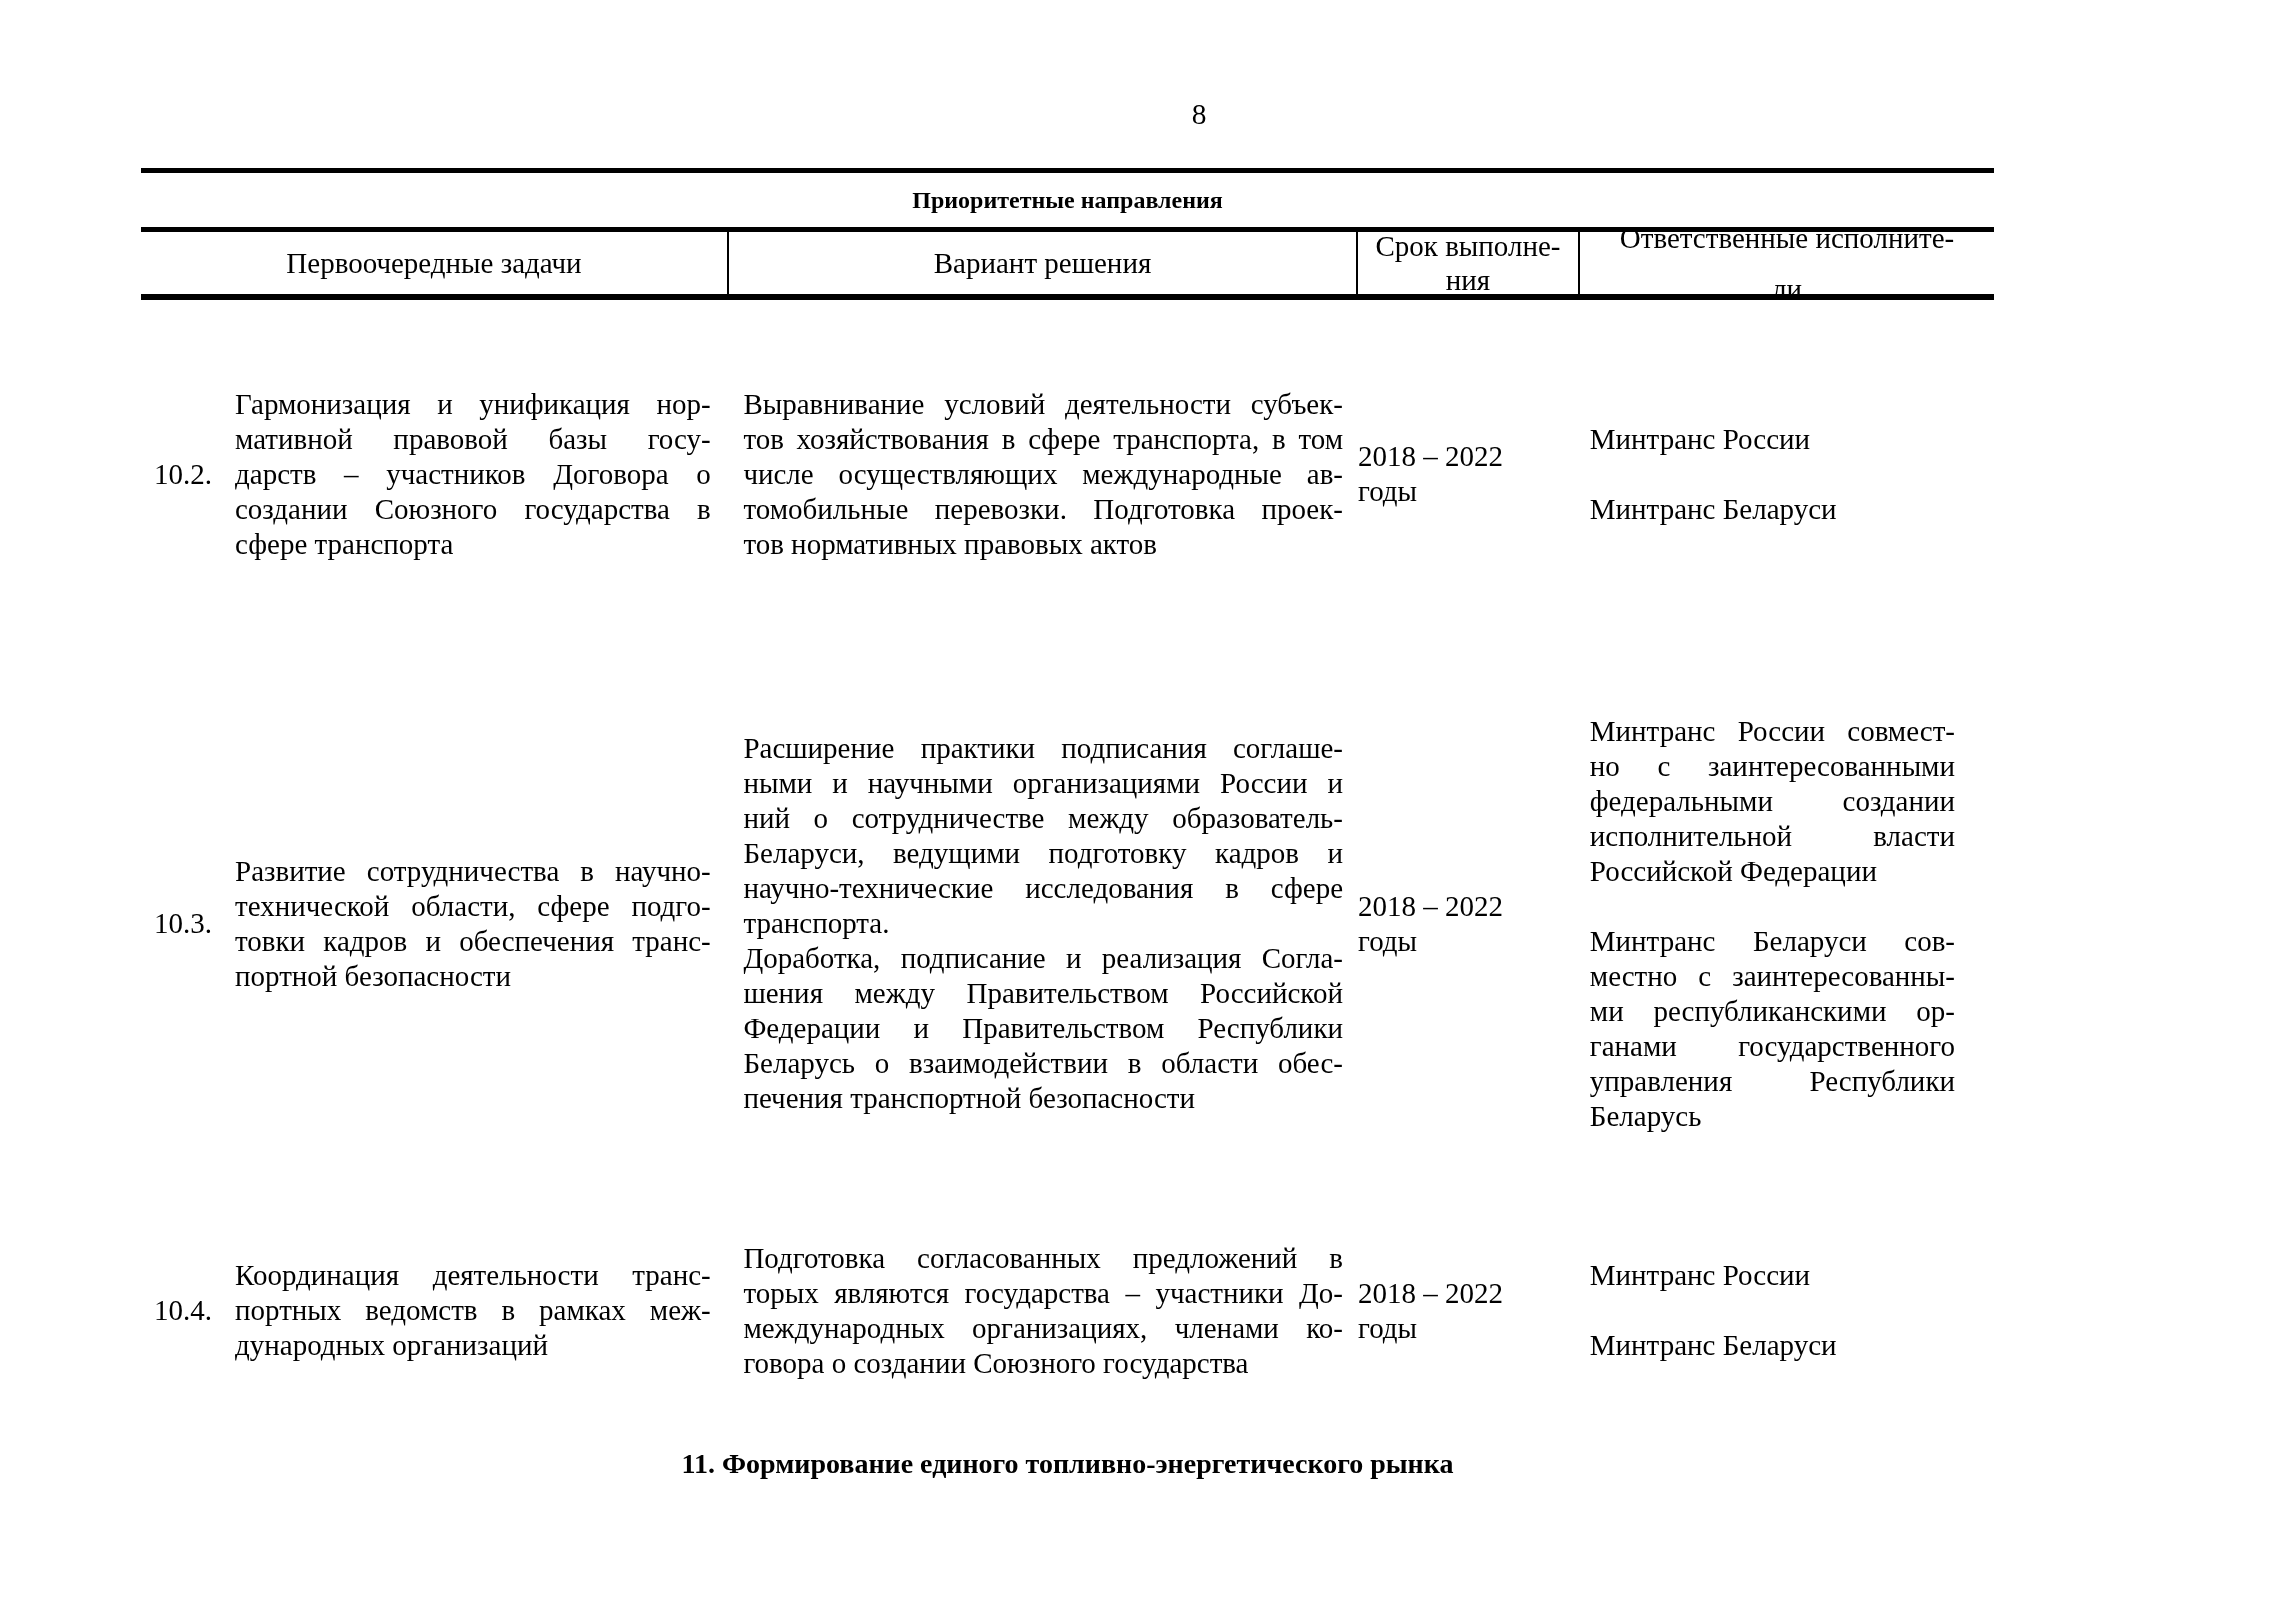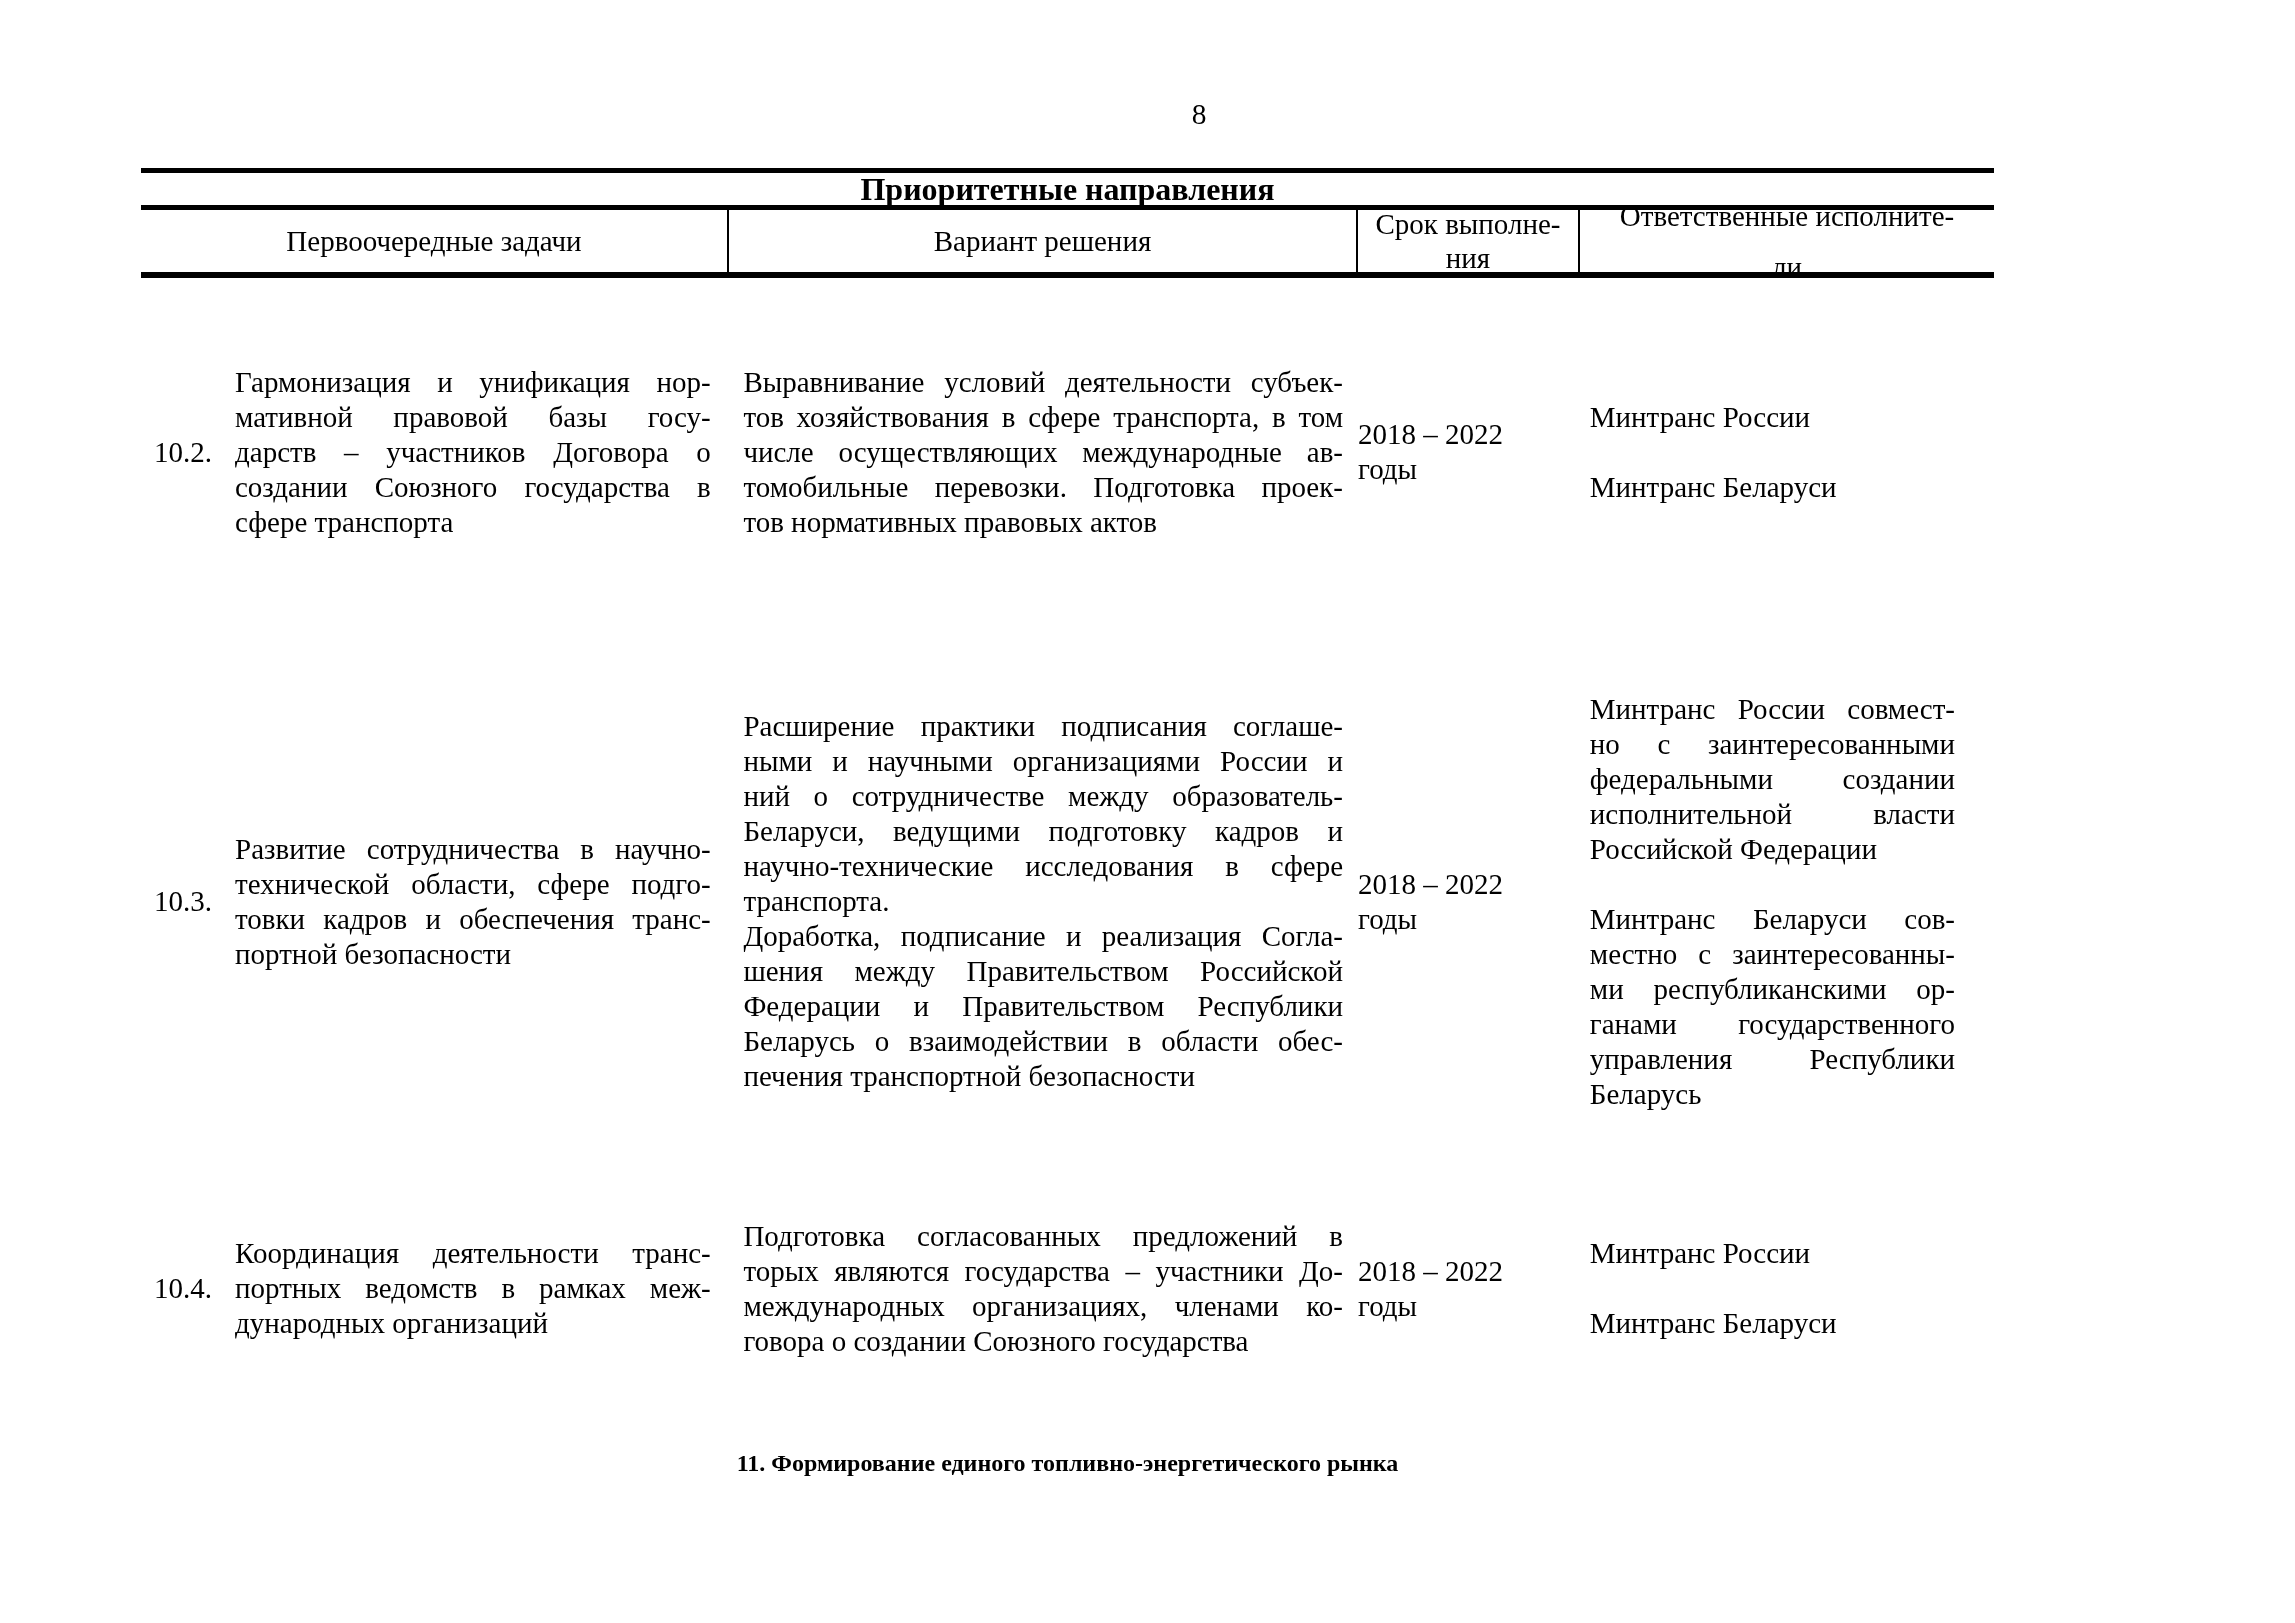--- a/index.html
+++ b/index.html
@@ -25,26 +25,26 @@
   .doc-table {
     position: absolute;
     left: 141px;
     top: 168px;
     width: 1853px;
   }
 
   .rule { height: 5.2px; background: #000000; }
 
   .title-row {
-    height: 32px;
+    height: 54px;
     display: flex;
     align-items: center;
     justify-content: center;
     font-weight: bold;
-    font-size: 32px;
+    font-size: 24px;
   }
 
   .header-row { display: flex; height: 62px; }
   .hcell {
     box-sizing: border-box;
     display: flex;
     flex-direction: column;
     justify-content: center;
     text-align: center;
     font-size: 29px;
@@ -89,21 +89,21 @@
 
   .gap .para + .para { margin-top: 35px; }
 
   .section-heading {
     position: absolute;
     left: 141px;
     top: 1445px;
     width: 1853px;
     text-align: center;
     font-weight: bold;
-    font-size: 24px;
+    font-size: 28px;
     line-height: 37px;
   }
 </style>
 </head>
 <body>
 
 <div class="page">
 
   <div class="page-number">8</div>
 

